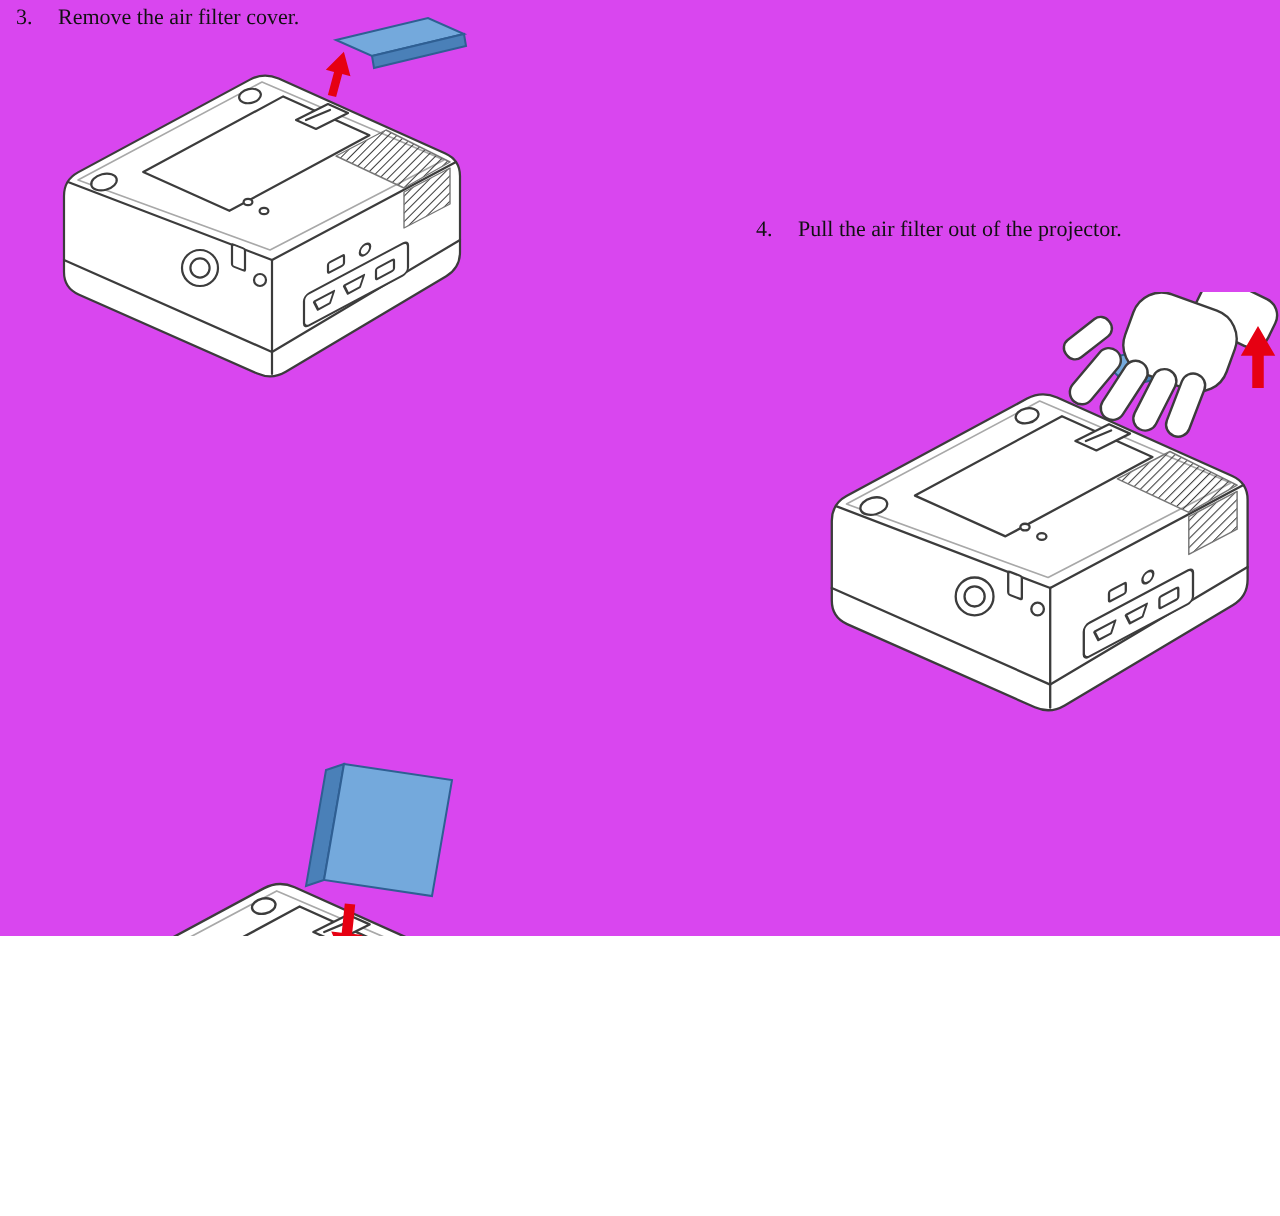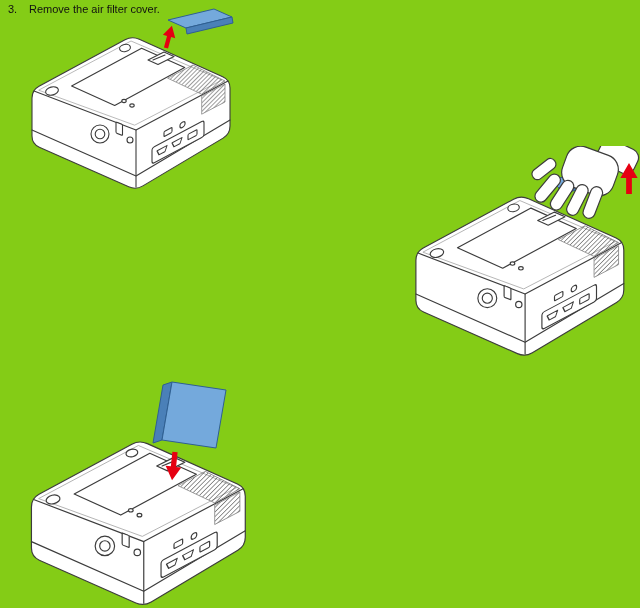--- a/index.html
+++ b/index.html
@@ -1,20 +1,20 @@
 <!DOCTYPE html>
 <html><head>
 <meta charset="utf-8">
 <style>
   html,body{margin:0;padding:0;background:#fff;}
   .page{
     position:relative;
-    width:640px;height:608px;
-    background:#84cc16;
-    font-family:Liberation Sans, sans-serif;
+    width:640px;height:468px;
+    background:#d946ef;
+    font-family:Liberation Serif, serif;
     overflow:hidden;
   }
   .step{
     position:absolute;
     font-size:11px;
     color:#111;
     white-space:nowrap;
     line-height:13px;
   }
   .step .num{display:inline-block;width:21px;}
@@ -95,20 +95,23 @@
     <svg width="232" height="192" viewBox="0 0 232 192">
       <use href="#projector-base" transform="translate(-2,2)"></use>
       <g stroke-width="1">
         <polygon points="152,12 198,1 216,9 170,20" fill="#74a9dc" stroke="#2f5f93"></polygon>
         <polygon points="170,20 216,9 217,15 171,26" fill="#4a80b8" stroke="#2f5f93"></polygon>
       </g>
       <use href="#arrow-up" transform="translate(150,40) rotate(15) scale(0.85)" fill="#e60012"></use>
     </svg>
   </div>
 
+  <div class="step" style="left:378px;top:109px">
+    <span class="num">4.</span><span>Pull the air filter out of the projector.</span>
+  </div>
 
   <div class="fig" style="left:393px;top:146px">
     <svg width="247" height="214" viewBox="0 0 247 214">
       <use href="#projector-base" transform="translate(4,22) scale(1.05)"></use>
       <g stroke-width="1">
         <polygon points="158,34 208,22 216,30 166,42" fill="#74a9dc" stroke="#2f5f93"></polygon>
         <polygon points="166,42 216,30 217,36 167,48" fill="#4a80b8" stroke="#2f5f93"></polygon>
       </g>
       <g stroke="#3c3c3c" stroke-width="1.2" fill="#ffffff" stroke-linejoin="round">
         <rect x="-19" y="-13" width="40" height="26" rx="9" transform="translate(224,10) rotate(26)"></rect>

